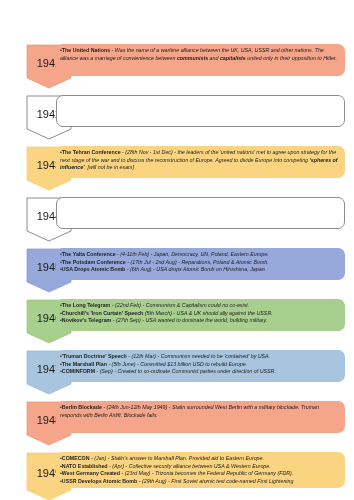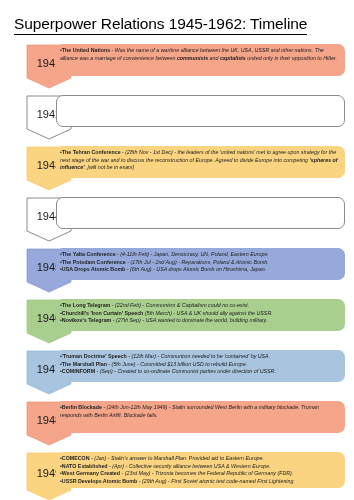--- a/index.html
+++ b/index.html
@@ -66,21 +66,20 @@
   }
   .line .b{font-weight:bold;font-style:normal;}
   .line .i{font-style:italic;}
   .bullet{font-weight:bold;}
 </style>
 </head>
 <body>
 
 <div class="page">
 
-  <div class="title">Superpower Relations 1945-1962: Timeline</div>
 
   <div class="timeline" id="timeline">
       <div class="row" style="height: 50px;">
         <svg width="46" height="46" style="position: absolute; left: 26px; top: 0px;">
           <polygon points="1,1 45,1 45,34 23,44 1,34" fill="#F4A58A" stroke="#EE9173" stroke-width="0.7"></polygon>
         </svg>
         <div class="yr" style="top: 13px;">1941</div>
         <div class="bubble" style="top: 0px; height: 32px; background: rgb(244, 165, 138);">
           <div class="line"><span class="bullet">•</span><span class="b">The United Nations</span><span class="i"> - Was the name of a wartime alliance between the UK, USA, USSR and other nations. The alliance was a marriage of convienience between </span><span class="b i" style="font-style: italic;">communists</span><span class="i"> and </span><span class="b i" style="font-style: italic;">capitalists</span><span class="i"> united only in their opposition to Hitler.</span></div>
         </div>

